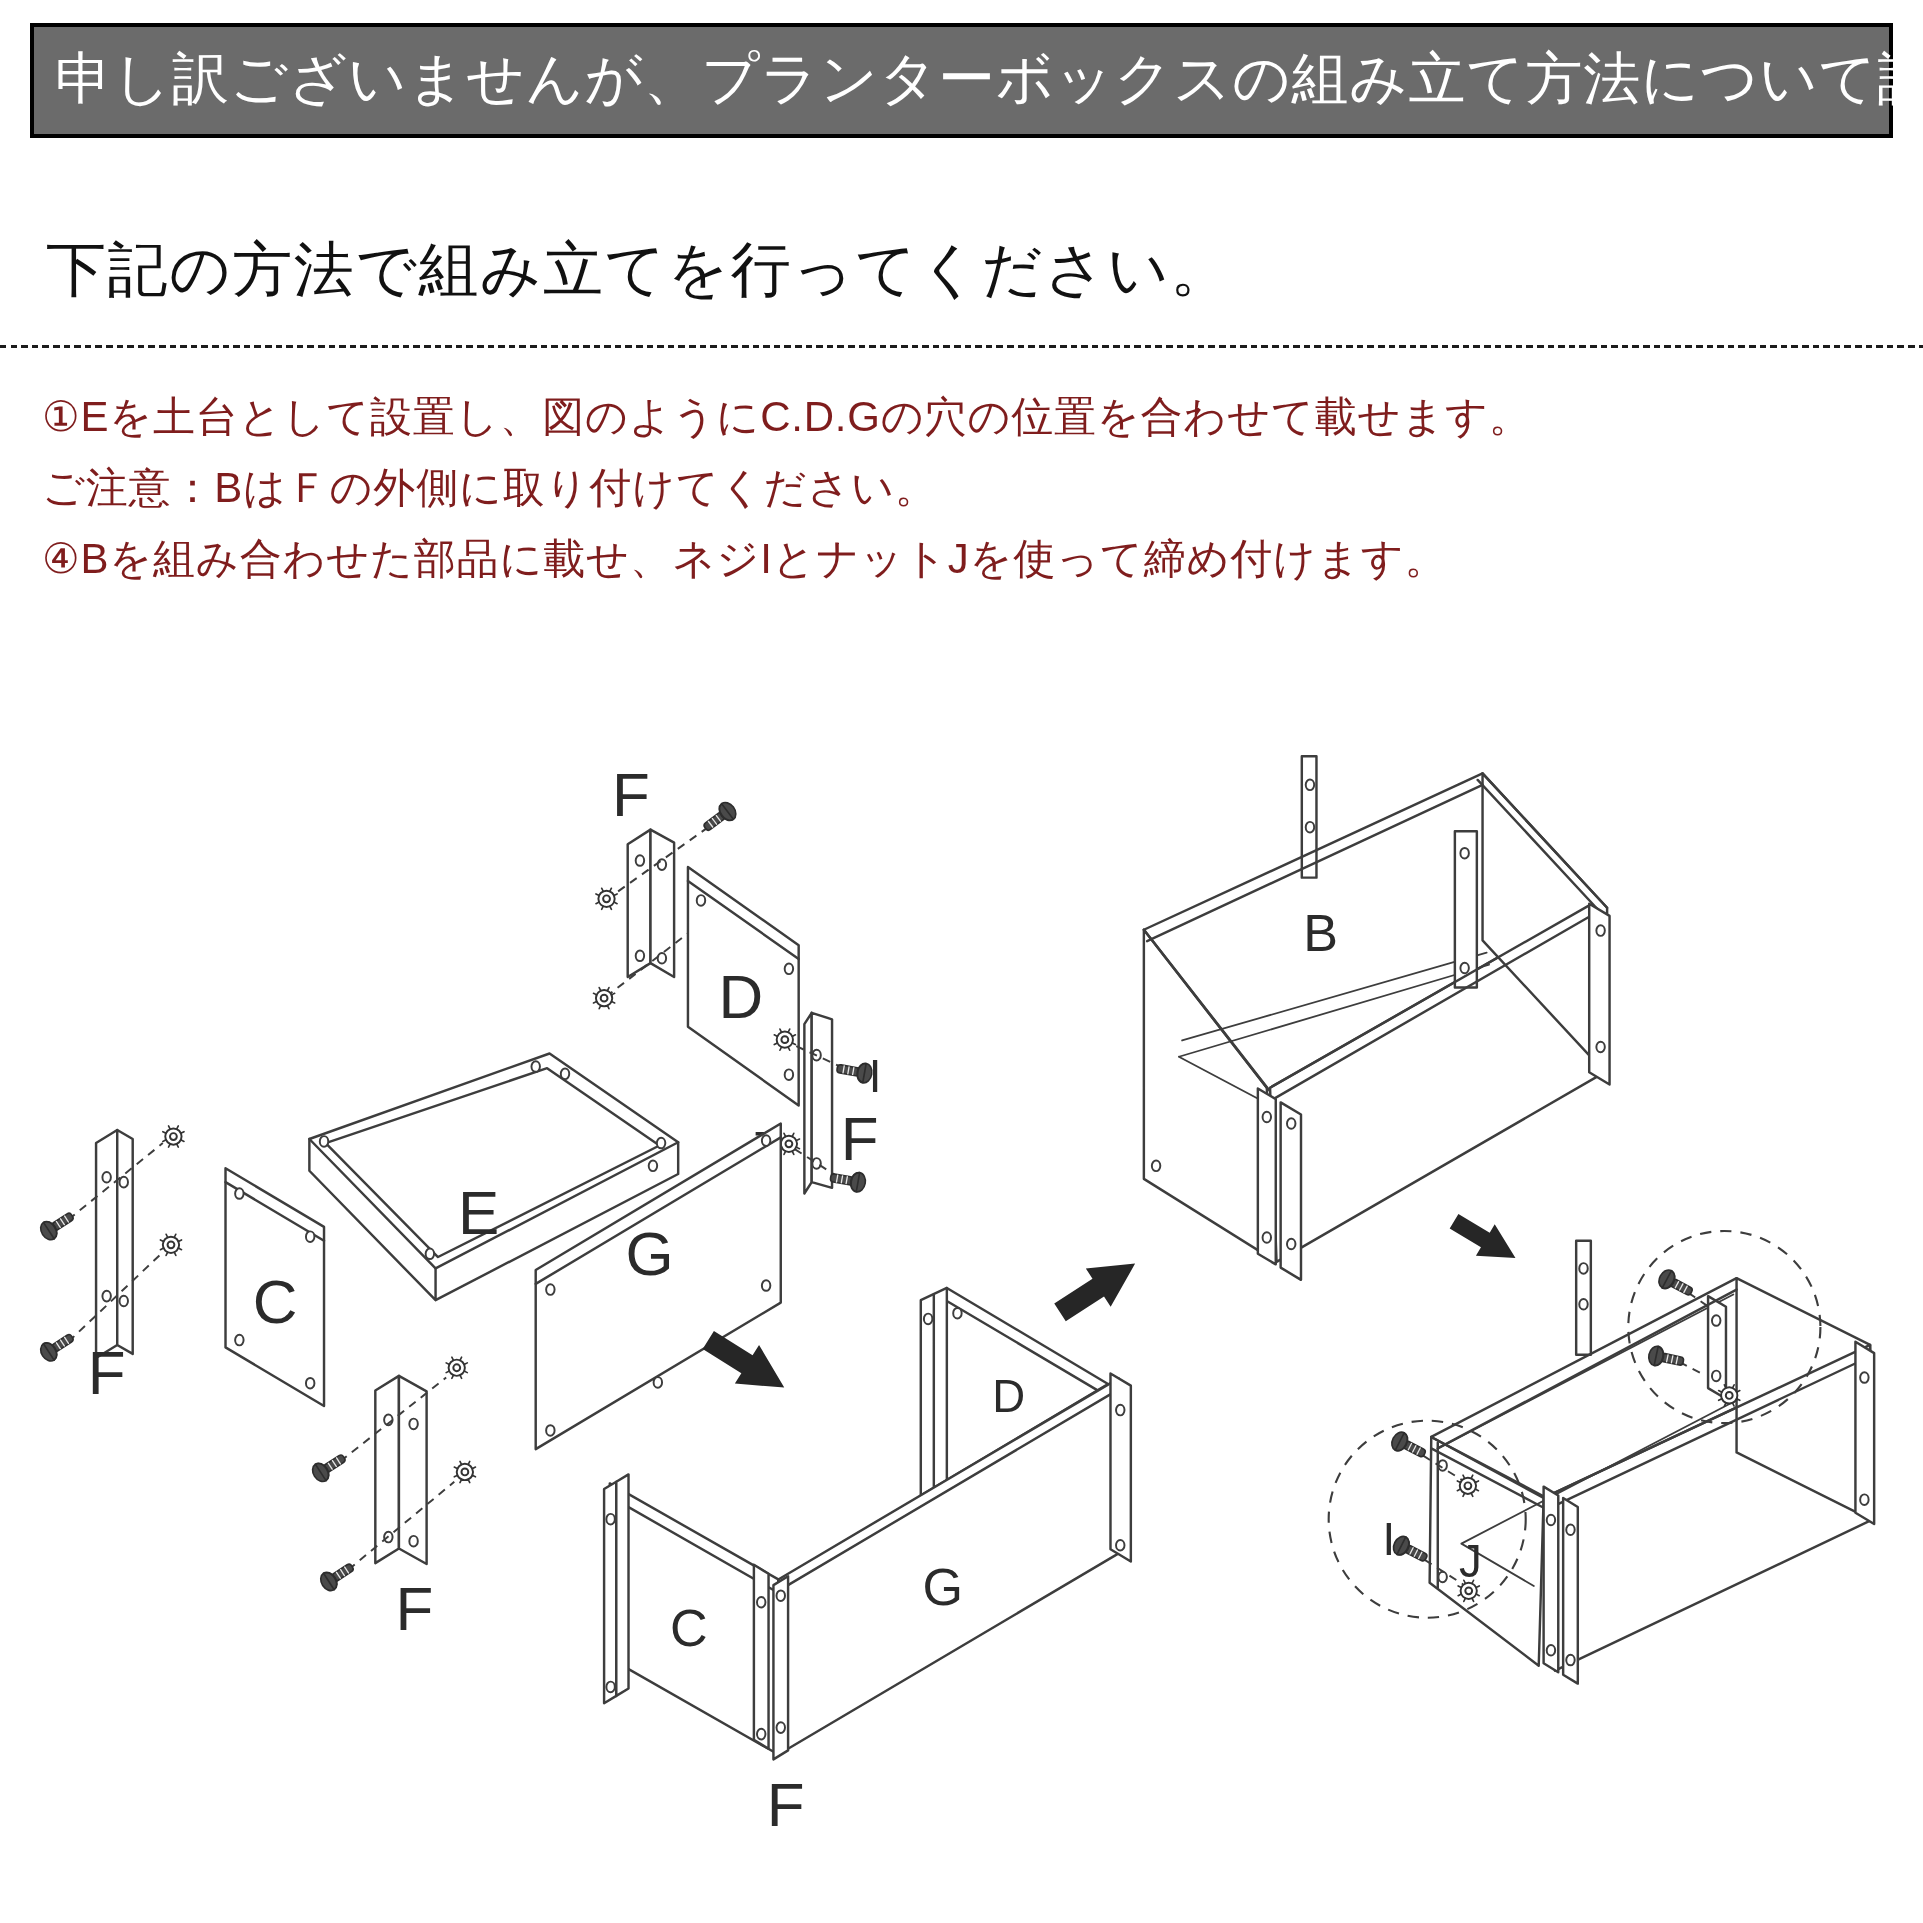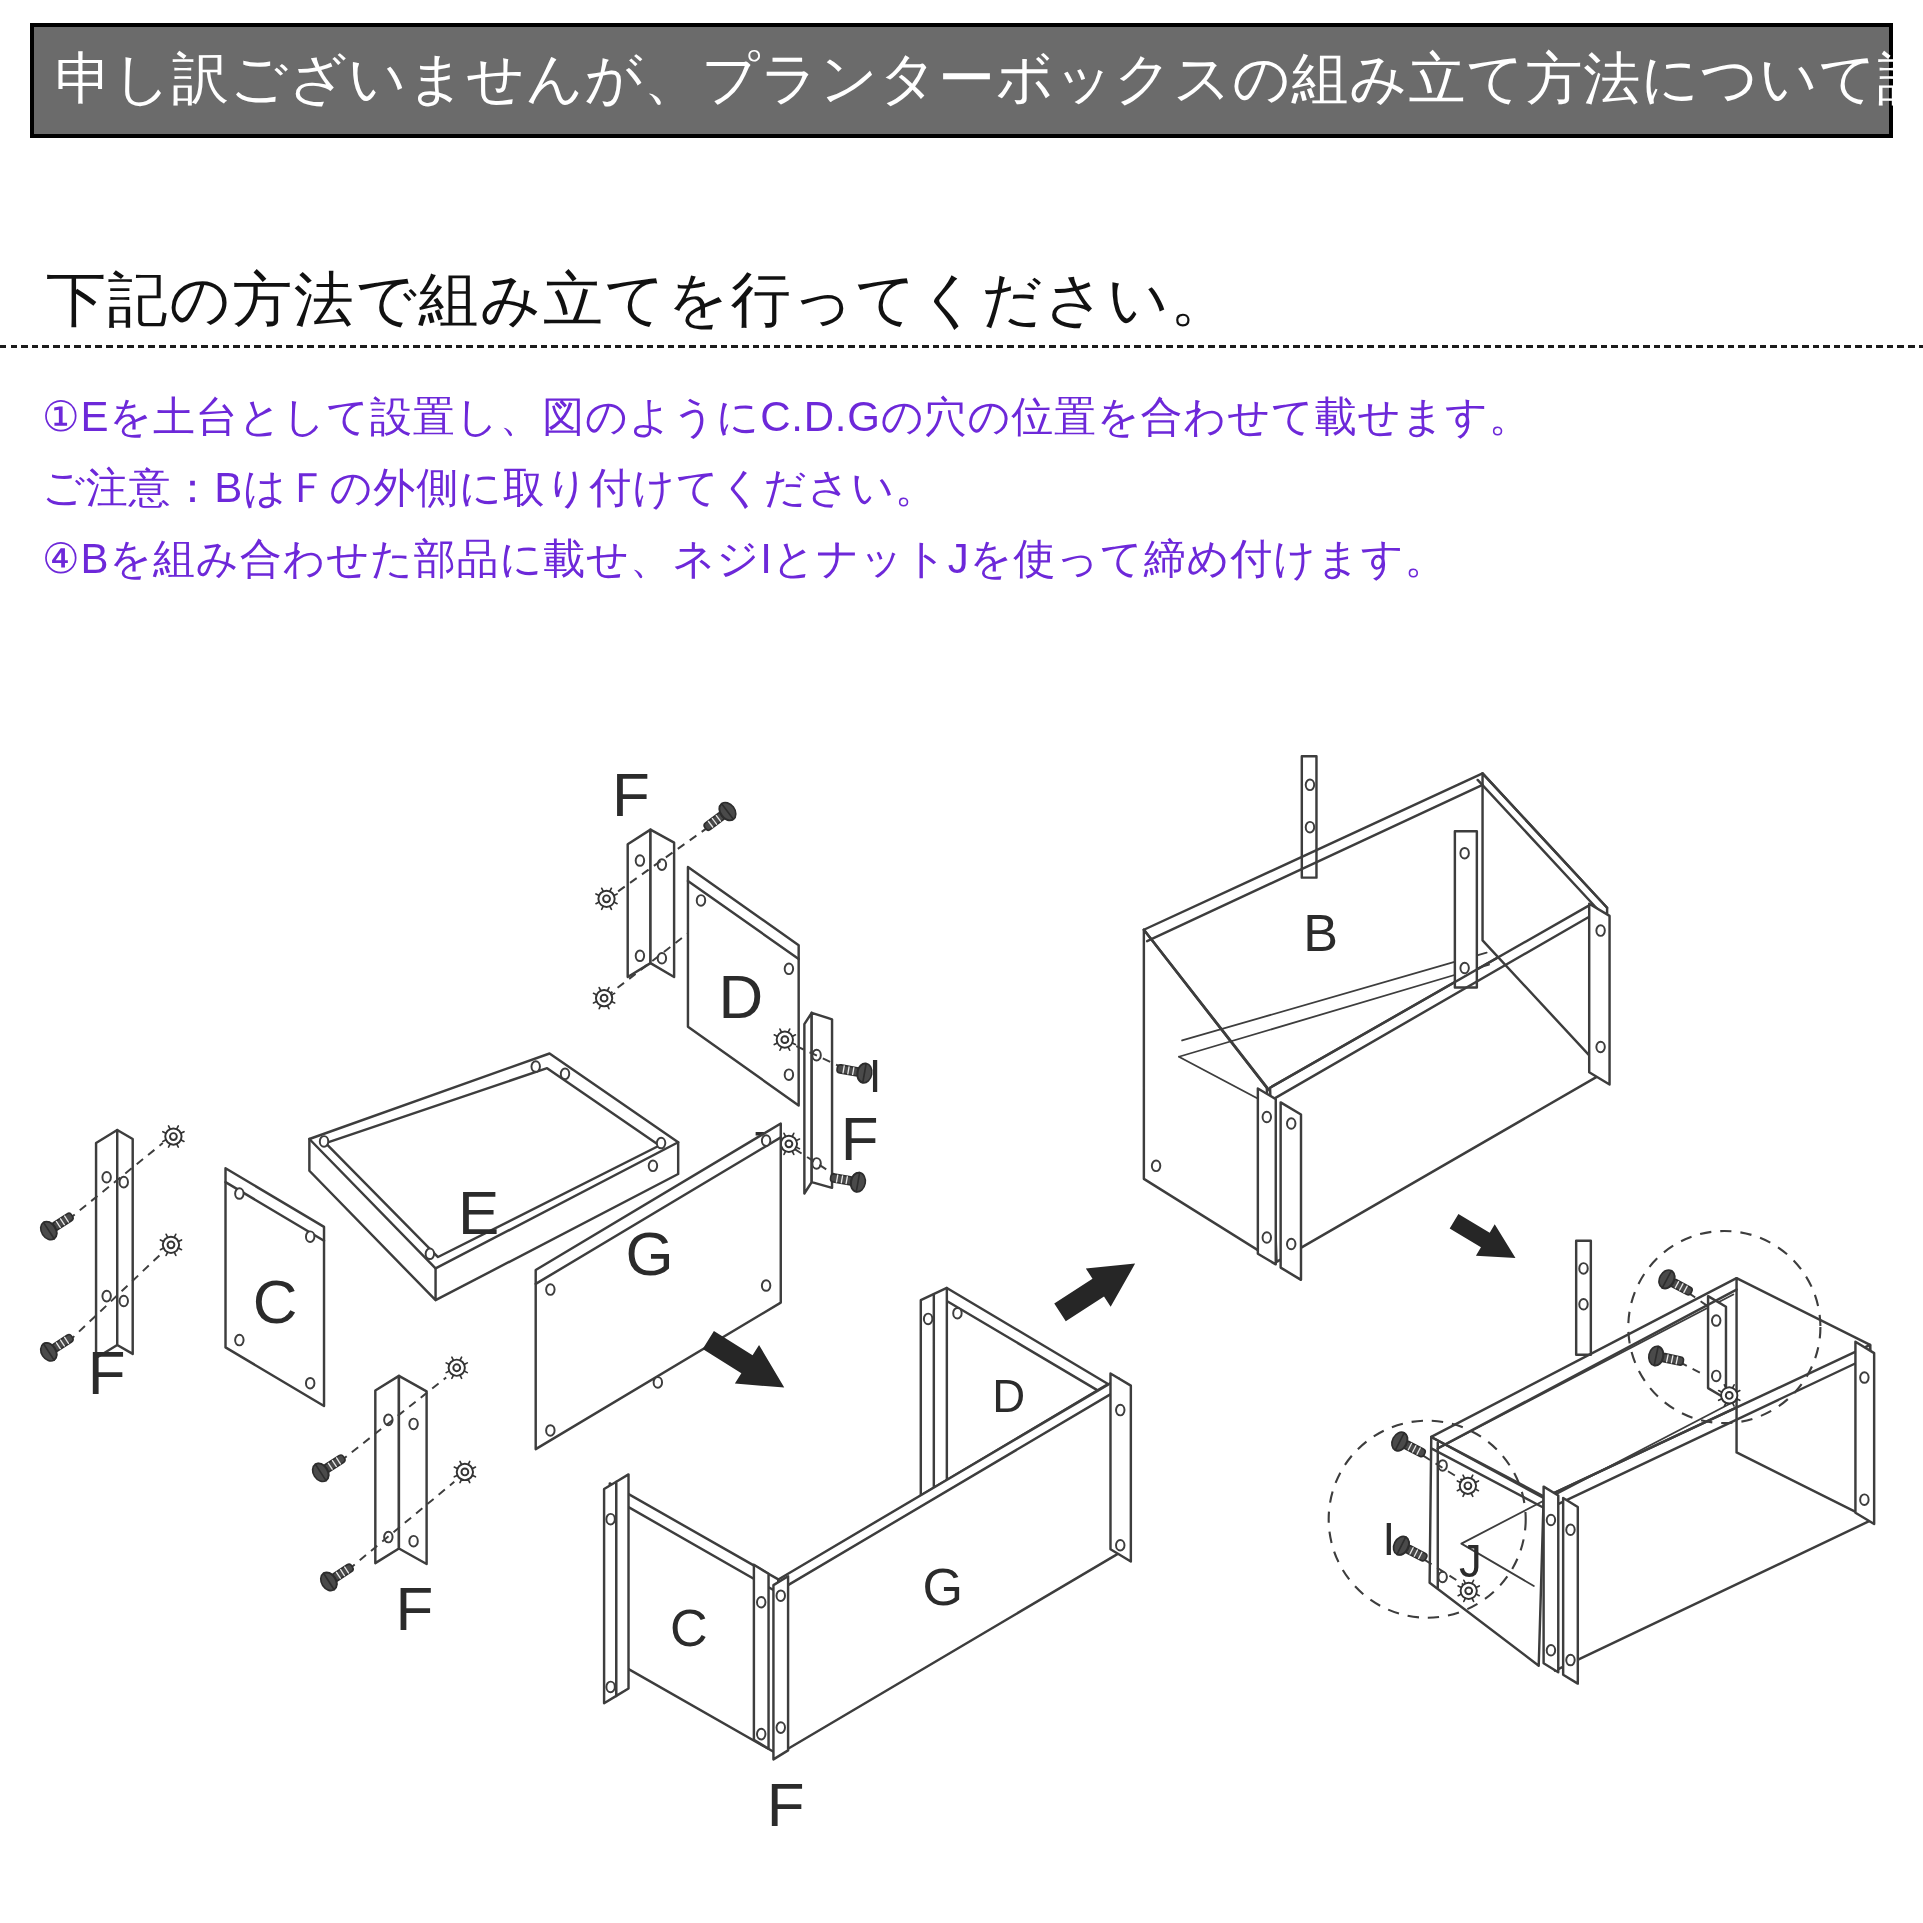--- a/index.html
+++ b/index.html
@@ -3,25 +3,25 @@
 <meta charset="utf-8">
 <style>
   html,body{margin:0;padding:0;background:#fff;}
   #canvas{position:relative;width:1923px;height:1923px;background:#ffffff;overflow:hidden;
           font-family:"Liberation Sans","DejaVu Sans",sans-serif;}
   .banner{position:absolute;left:30px;top:23px;width:1863px;box-sizing:border-box;
           background:#6b6b6b;border:4.1px solid #000;color:#fff;
           padding:11.4px 21px 14.7px 21px;}
   .banner div{display:block;font-size:57px;line-height:81px;letter-spacing:0.8px;white-space:nowrap;}
   .subtitle{position:absolute;left:46px;top:230px;font-size:60px;color:#111;
-            letter-spacing:1.6px;white-space:nowrap;margin-top:30px;}
+            letter-spacing:1.6px;white-space:nowrap;}
   .divider{position:absolute;left:0;top:345px;width:1923px;height:3.3px;
            background:repeating-linear-gradient(90deg,#1c1c1c 0 6.5px,transparent 6.5px 10.6px);}
   .steps{position:absolute;left:42px;top:381px;width:1865px;}
-  .steps div{font-size:42px;line-height:71px;color:#6d28d9;white-space:nowrap;letter-spacing:0.8px;}
+  .steps div{font-size:42px;line-height:71px;color:#7f1d1d;white-space:nowrap;letter-spacing:0.8px;}
   svg{position:absolute;left:0;top:0;}
   .p  {fill:#ffffff;stroke:#3d3d3d;stroke-width:3;stroke-linejoin:round;}
   .l  {fill:none;stroke:#3d3d3d;stroke-width:3;stroke-linecap:round;stroke-linejoin:round;}
   .lt {fill:none;stroke:#3d3d3d;stroke-width:2.2;stroke-linecap:round;}
   .hl {fill:#ffffff;stroke:#3d3d3d;stroke-width:2.4;}
   .dsh {fill:none;stroke:#3d3d3d;stroke-width:2.4;stroke-dasharray:10 8;}
   .dshc{fill:none;stroke:#3d3d3d;stroke-width:2.6;stroke-dasharray:14 11;}
   .arw{fill:#262626;stroke:none;}
   .bf {fill:#4a4a4a;stroke:#2d2d2d;stroke-width:2;stroke-linejoin:round;}
   .bw {stroke:#e8e8e8;stroke-width:1.6;}

